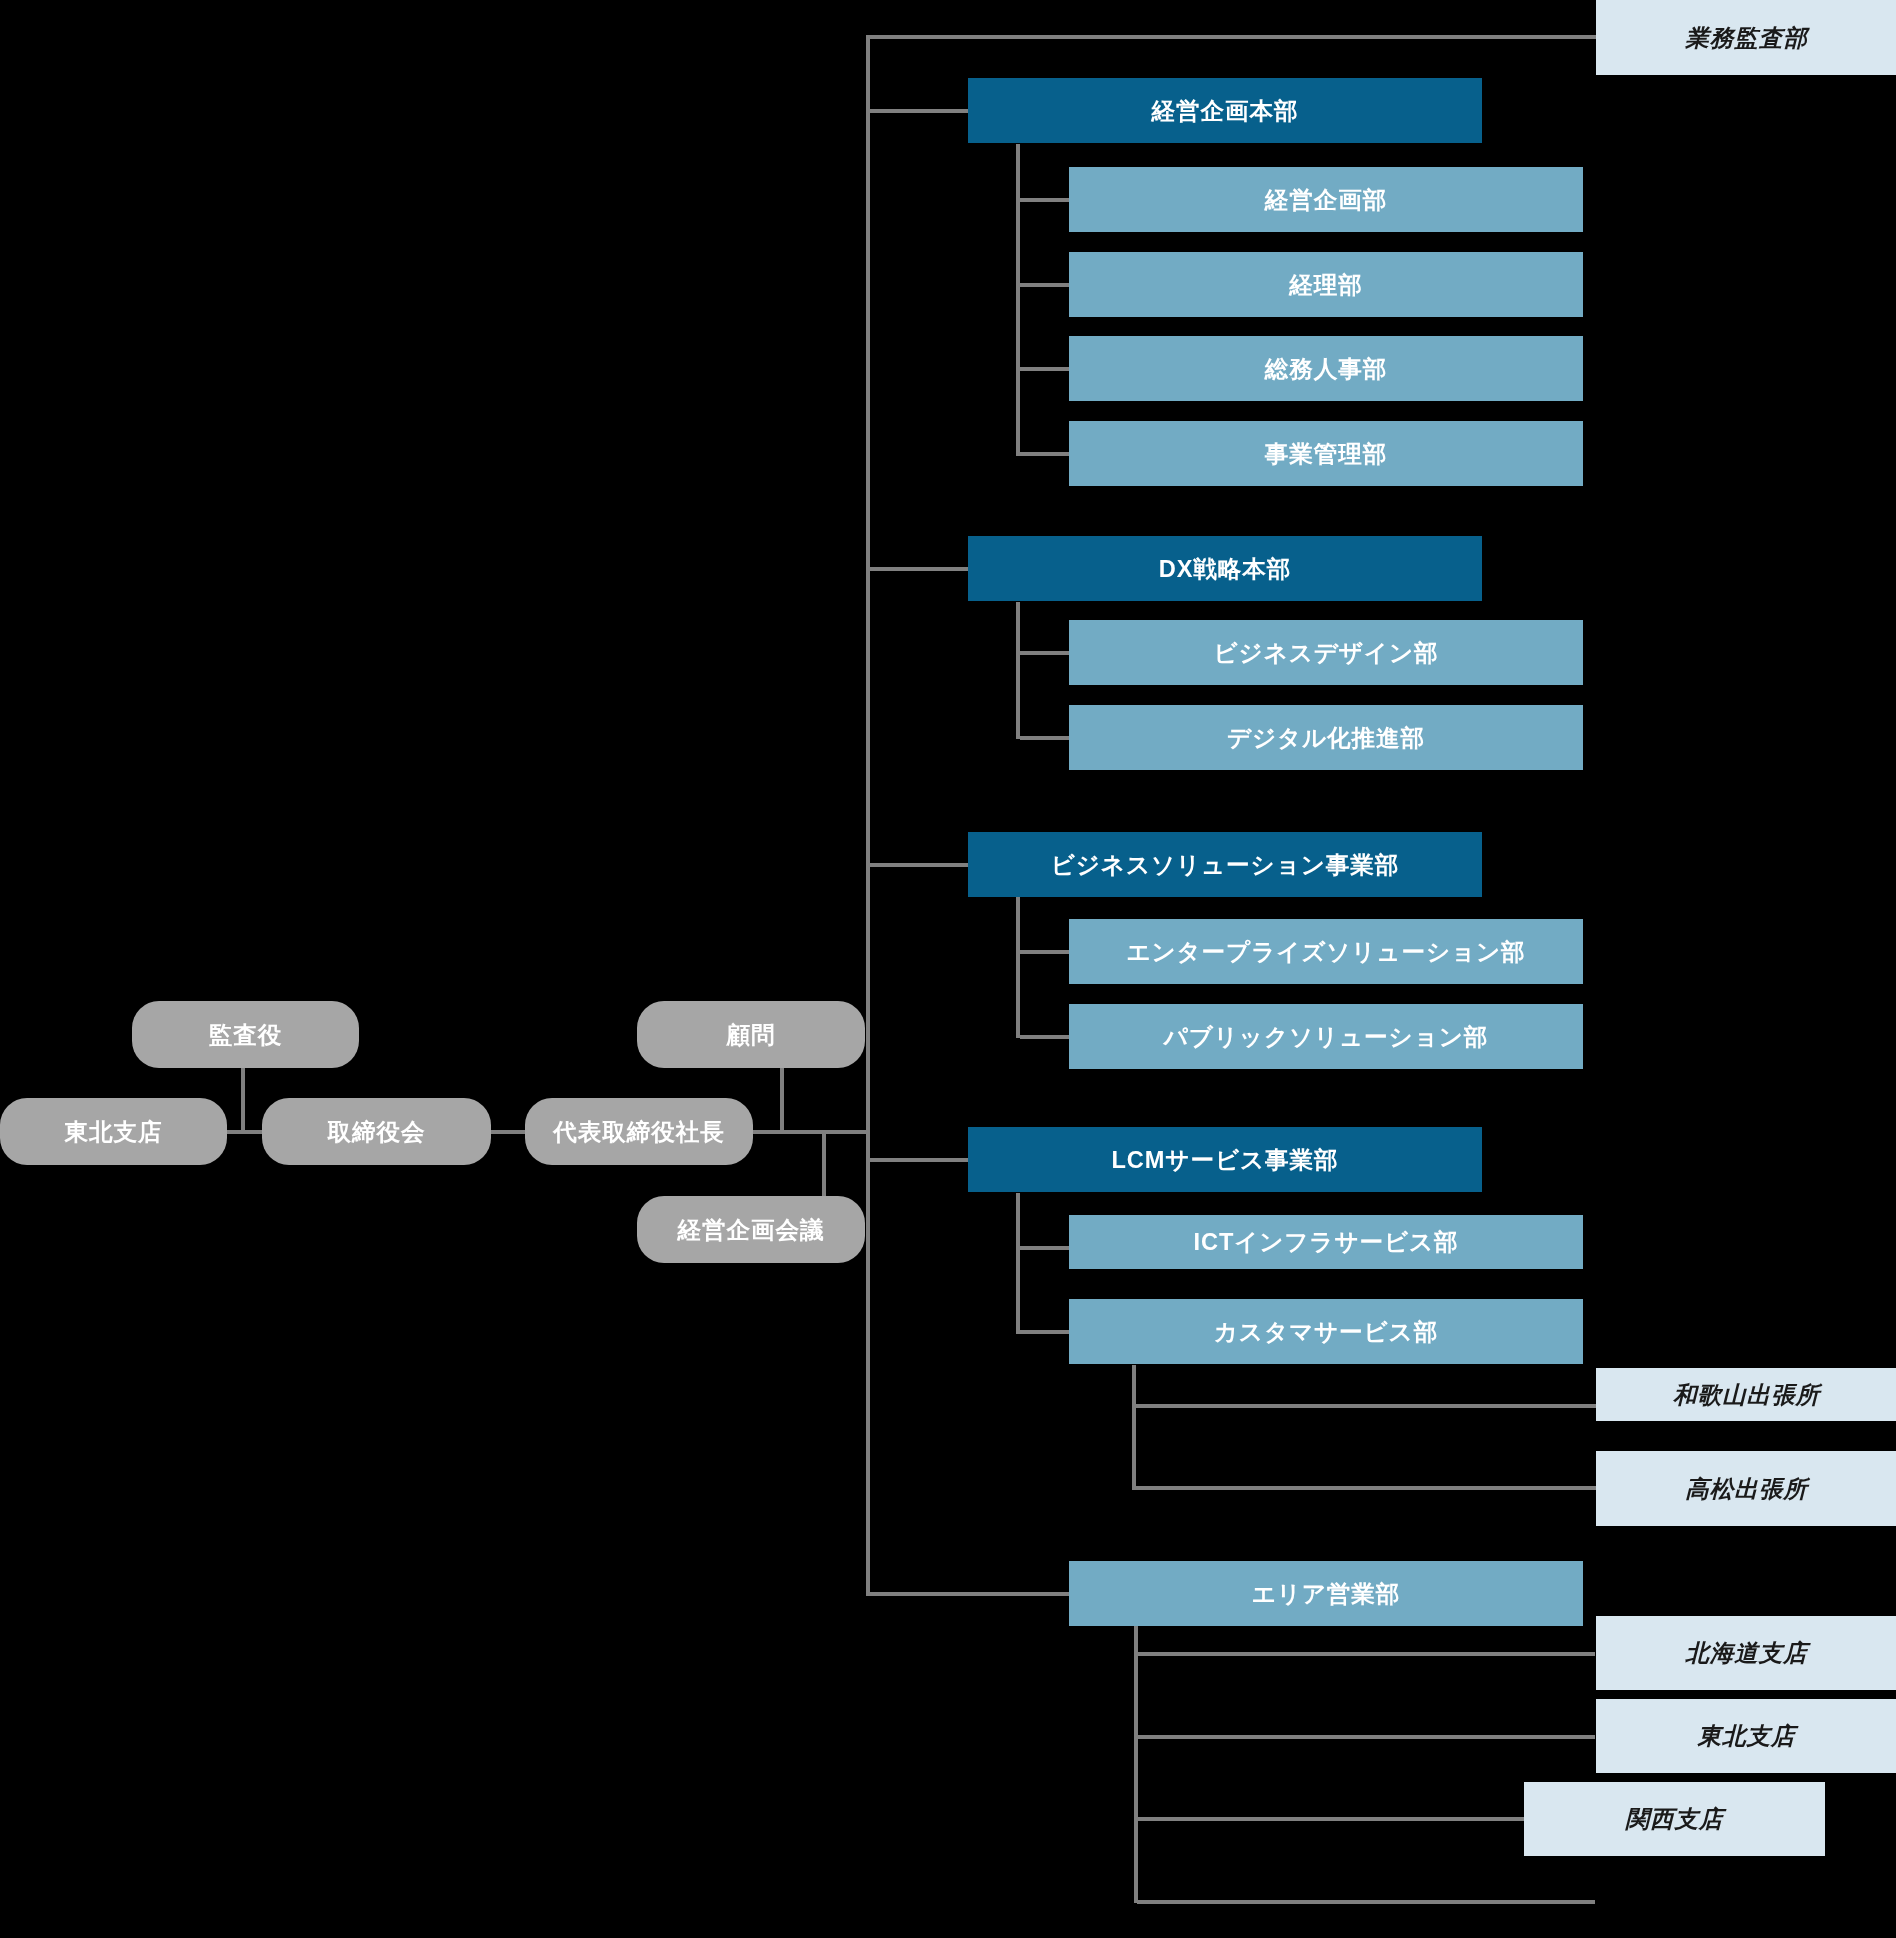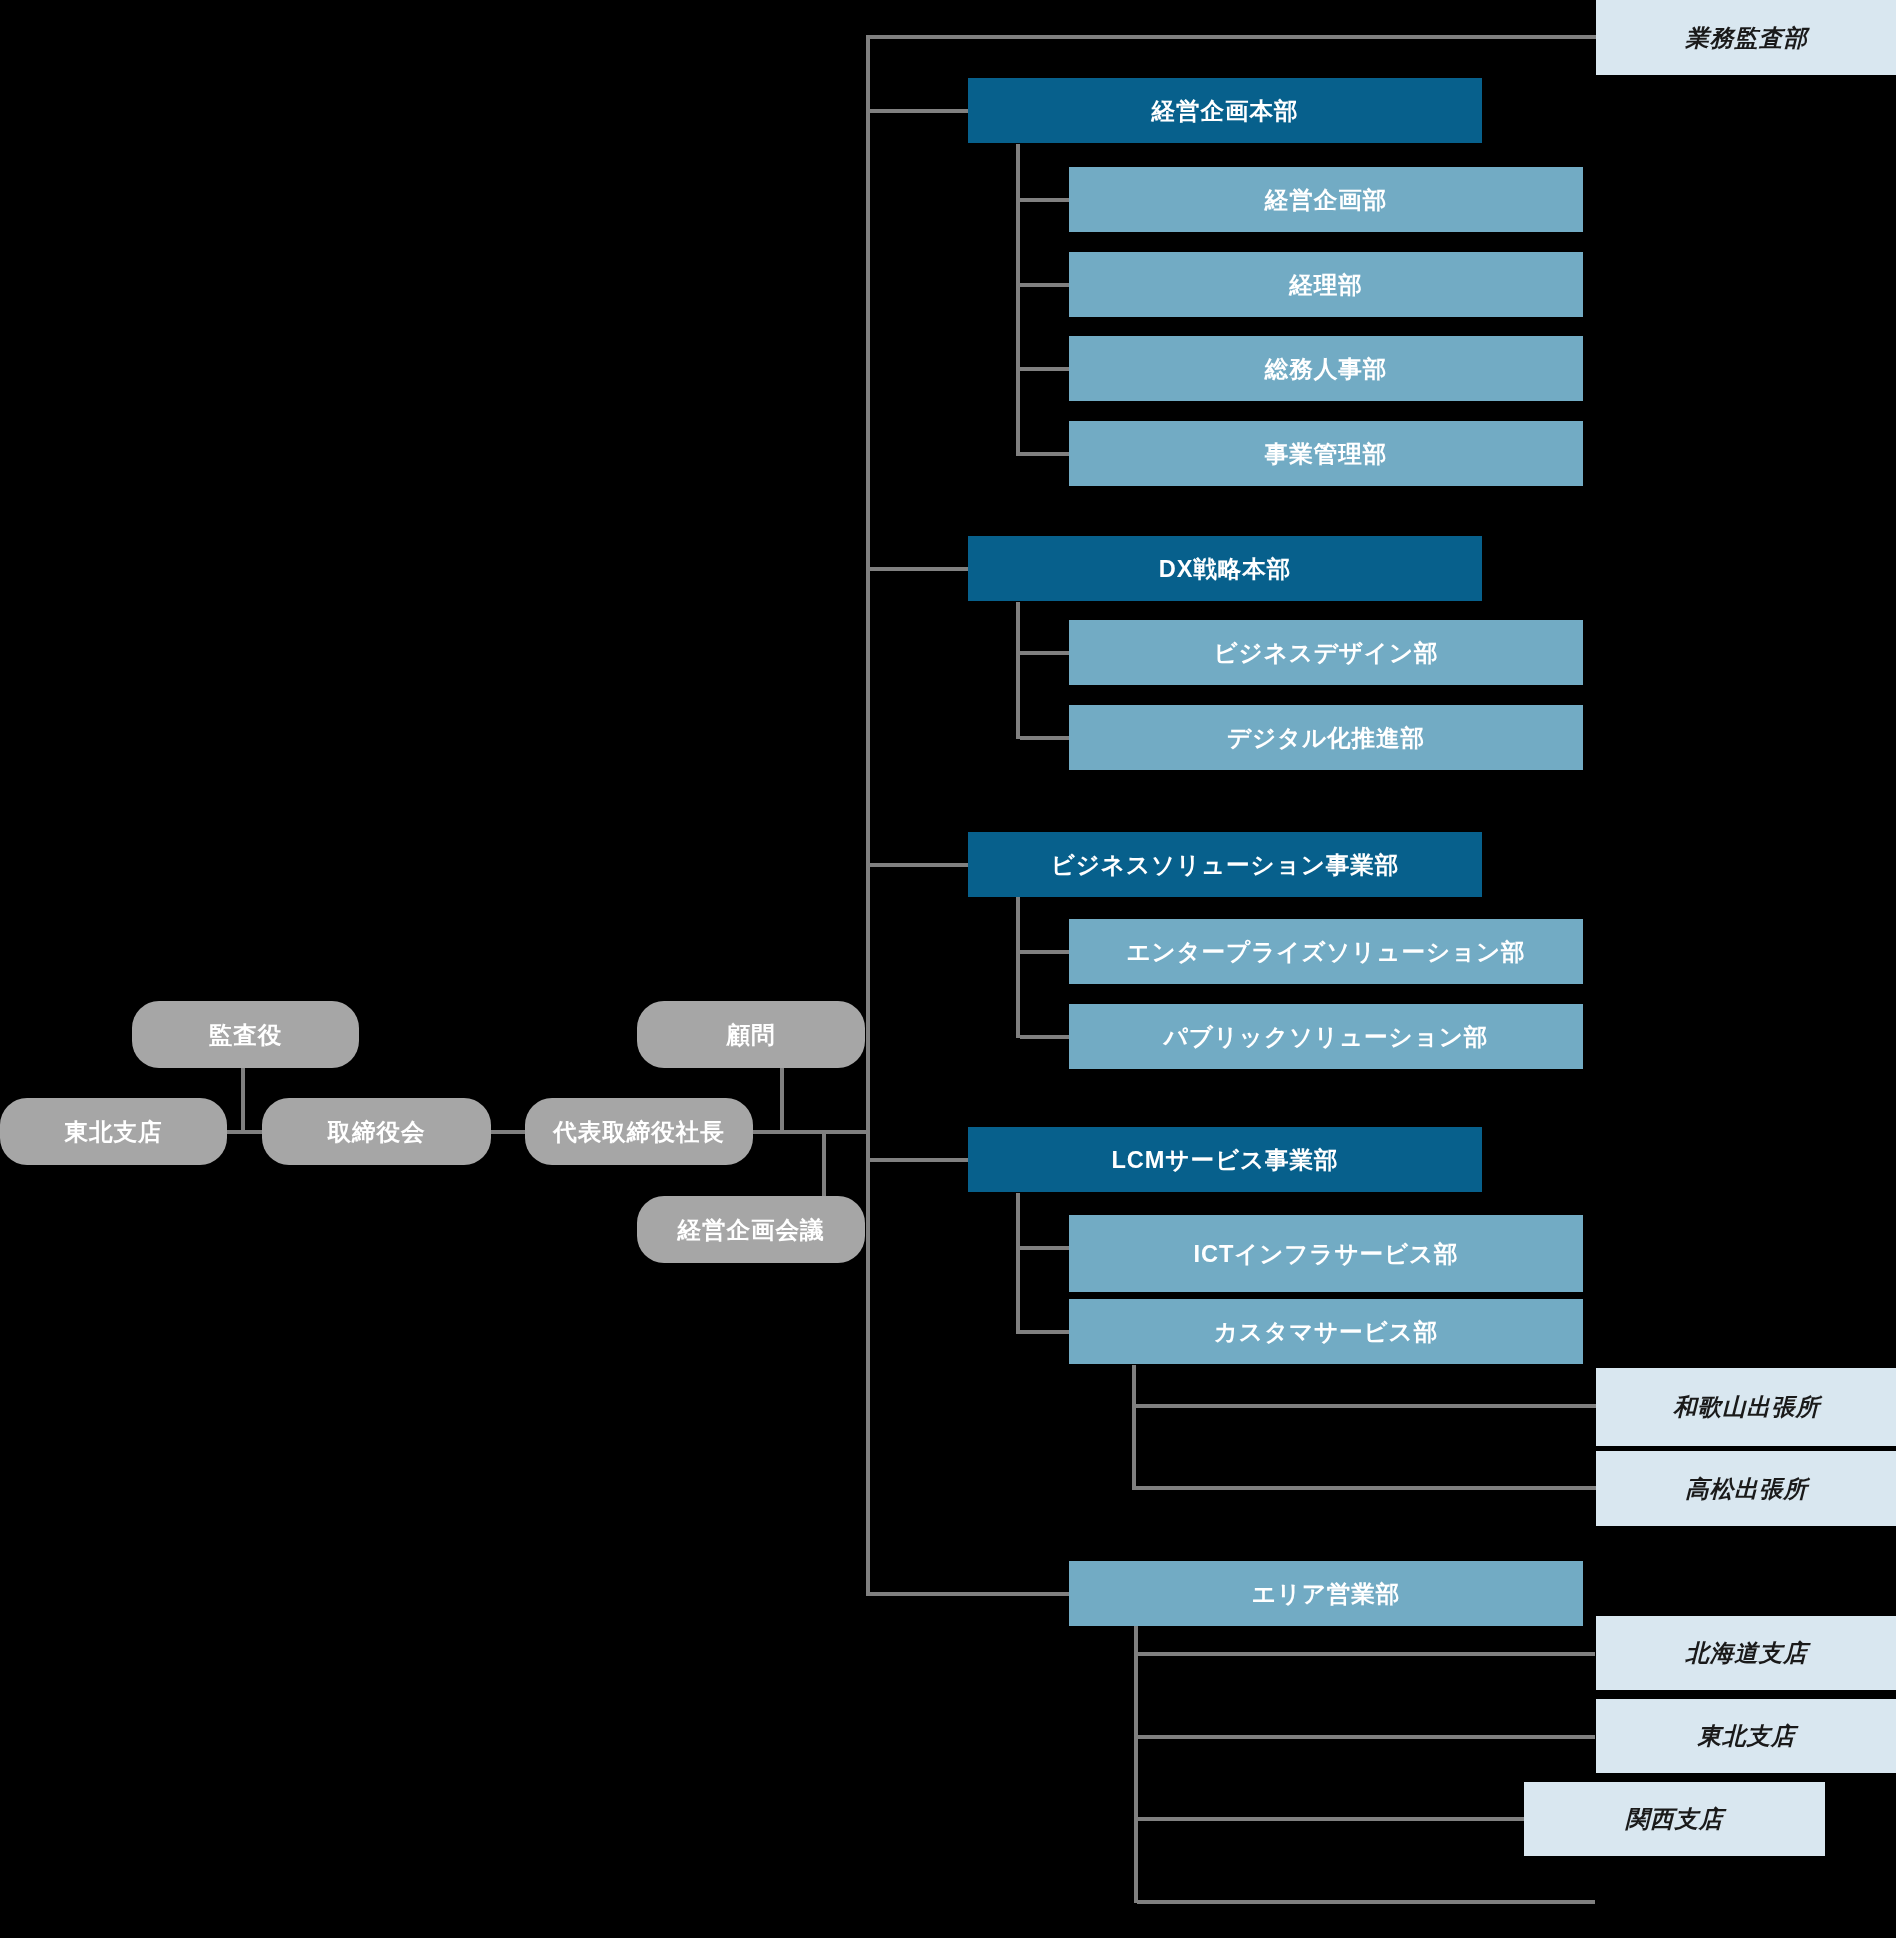--- a/index.html
+++ b/index.html
@@ -98,24 +98,24 @@
 
   <div class="box division" style="left:968px;top:536px;width:514px;height:65px;">DX戦略本部</div>
   <div class="box dept" style="left:1069px;top:620px;width:514px;height:65px;">ビジネスデザイン部</div>
   <div class="box dept" style="left:1069px;top:705px;width:514px;height:65px;">デジタル化推進部</div>
 
   <div class="box division" style="left:968px;top:832px;width:514px;height:65px;">ビジネスソリューション事業部</div>
   <div class="box dept" style="left:1069px;top:919px;width:514px;height:65px;">エンタープライズソリューション部</div>
   <div class="box dept" style="left:1069px;top:1004px;width:514px;height:65px;">パブリックソリューション部</div>
 
   <div class="box division" style="left:968px;top:1127px;width:514px;height:65px;">LCMサービス事業部</div>
-  <div class="box dept" style="left:1069px;top:1215px;width:514px;height:77px;">ICTインフラサービス部</div>
+  <div class="box dept" style="left:1069px;top:1215px;width:514px;height:54px;">ICTインフラサービス部</div>
   <div class="box dept" style="left:1069px;top:1299px;width:514px;height:65px;">カスタマサービス部</div>
 
-  <div class="box support" style="left:1596px;top:1368px;width:301px;height:78px;">和歌山出張所</div>
+  <div class="box support" style="left:1596px;top:1368px;width:301px;height:53px;">和歌山出張所</div>
   <div class="box support" style="left:1596px;top:1451px;width:301px;height:75px;">高松出張所</div>
 
   <div class="box dept" style="left:1069px;top:1561px;width:514px;height:65px;">エリア営業部</div>
   <div class="box support" style="left:1596px;top:1616px;width:301px;height:74px;">北海道支店</div>
   <div class="box support" style="left:1596px;top:1699px;width:301px;height:74px;">東北支店</div>
   <div class="box support" style="left:1524px;top:1782px;width:301px;height:74px;">関西支店</div>
 
 </div>
 
 

